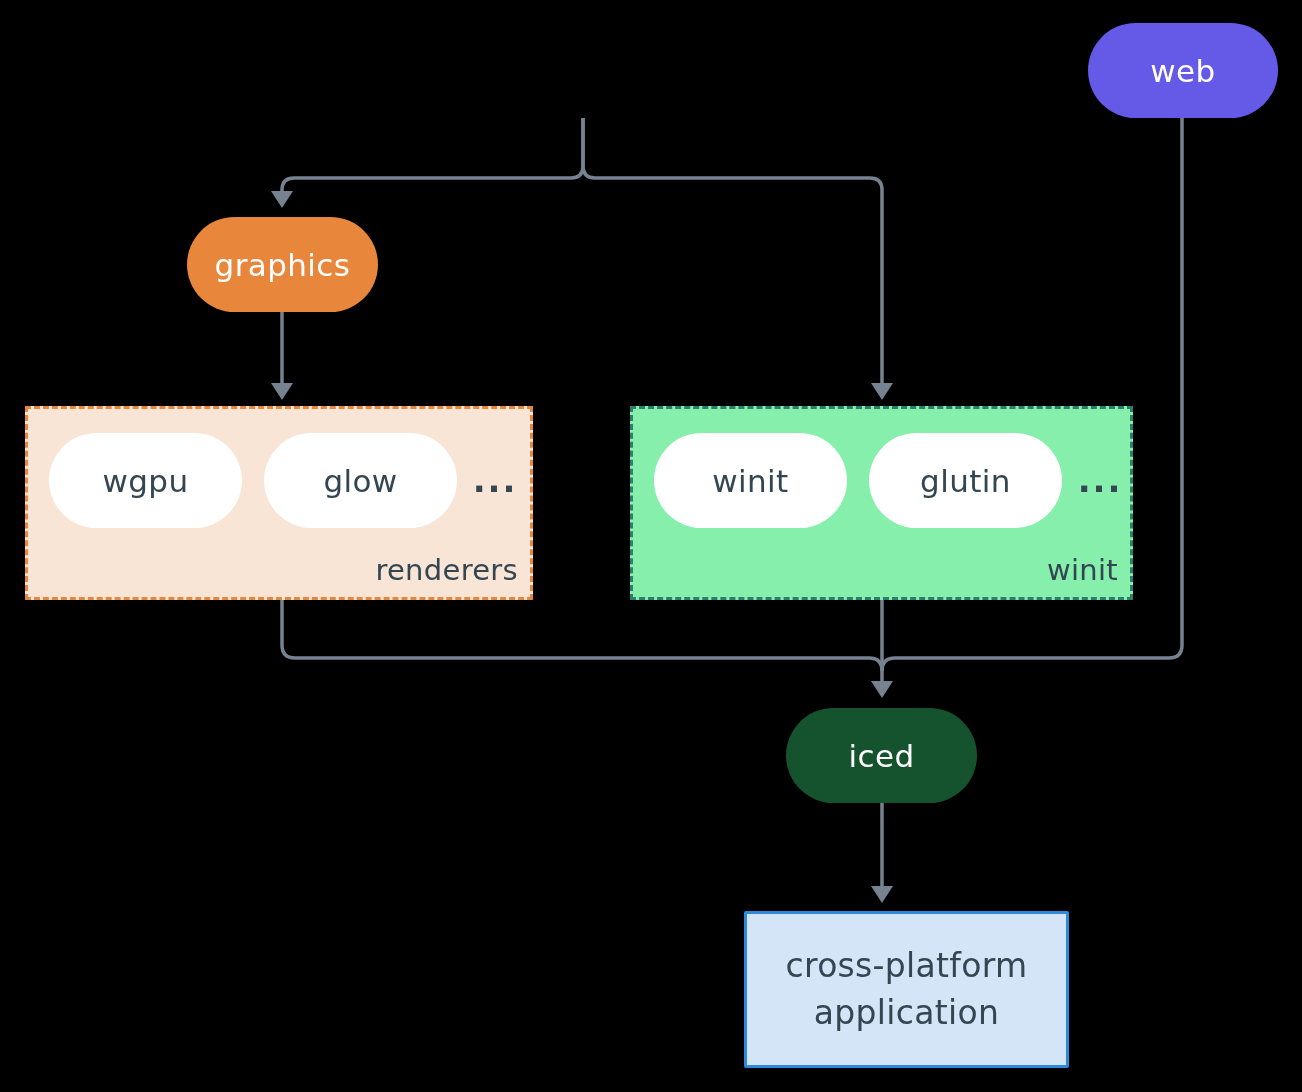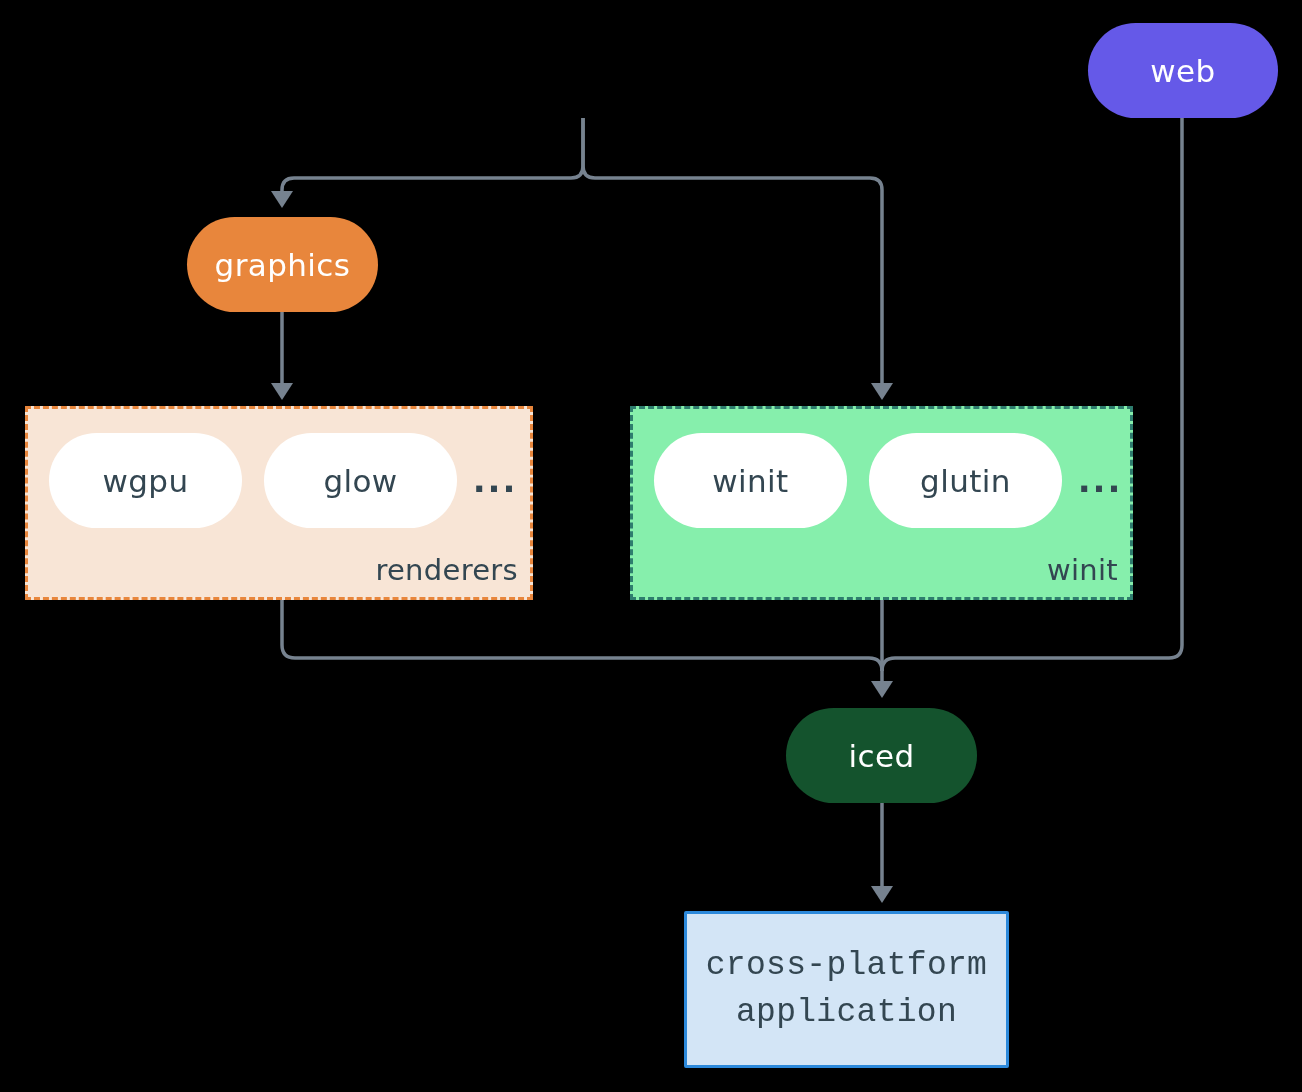--- a/index.html
+++ b/index.html
@@ -47,23 +47,23 @@
     color:#334651;font-size:34px;font-weight:600;letter-spacing:2px;
     display:flex;align-items:center;justify-content:center;
   }
   .group-label{
     position:absolute;right:12px;bottom:10px;
     color:#334651;font-size:29px;letter-spacing:.3px;
   }
 
   
   .app-box{
-    position:absolute;z-index:2;left:684px;top:911px;width:325px;height:157px;
+    position:absolute;z-index:2;left:744px;top:911px;width:325px;height:157px;
     box-sizing:border-box;background:#d3e5f6;border:3px solid #2c89db;border-radius:2px;
-    display:flex;align-items:center;justify-content:center;text-align:center;font-family:Liberation Mono, monospace;
+    display:flex;align-items:center;justify-content:center;text-align:center;
   }
   .app-box .app-label{
     color:#334651;font-size:33px;line-height:1.42;letter-spacing:.3px;
     width:290px;
   }
 </style>
 </head>
 <body>
 
 <div class="canvas">

